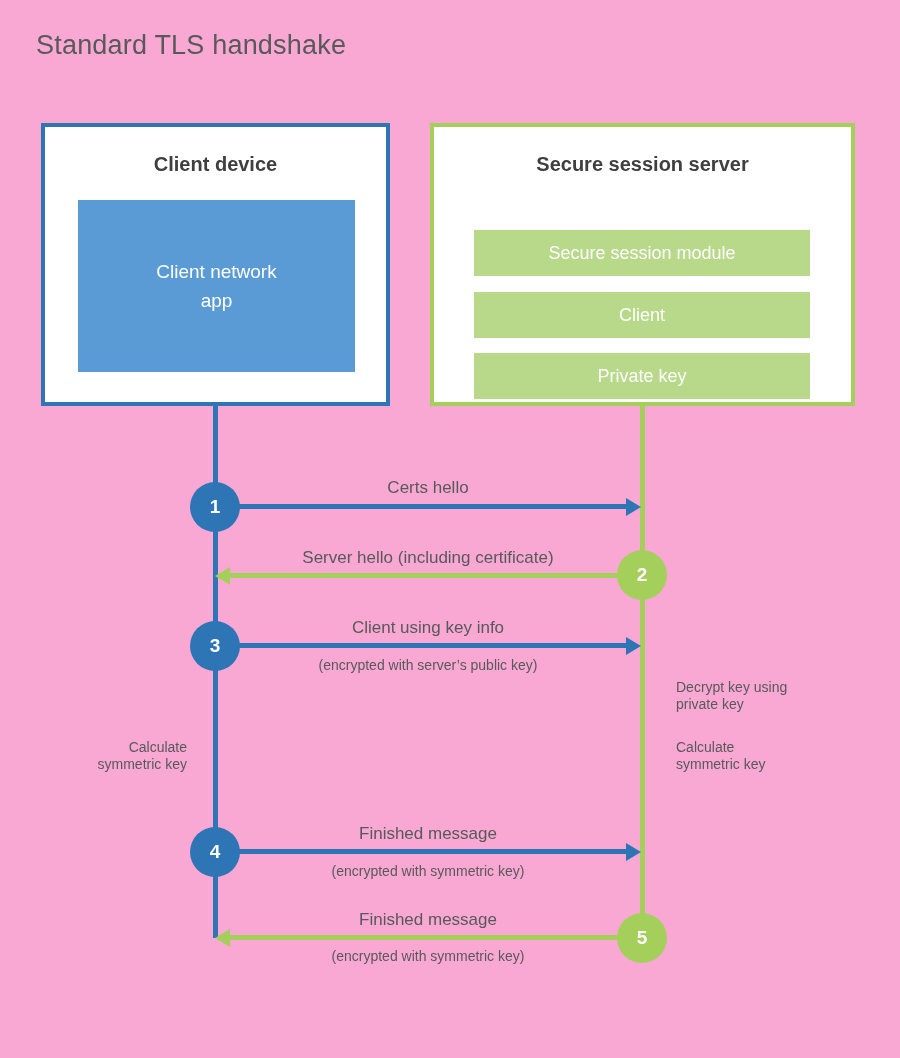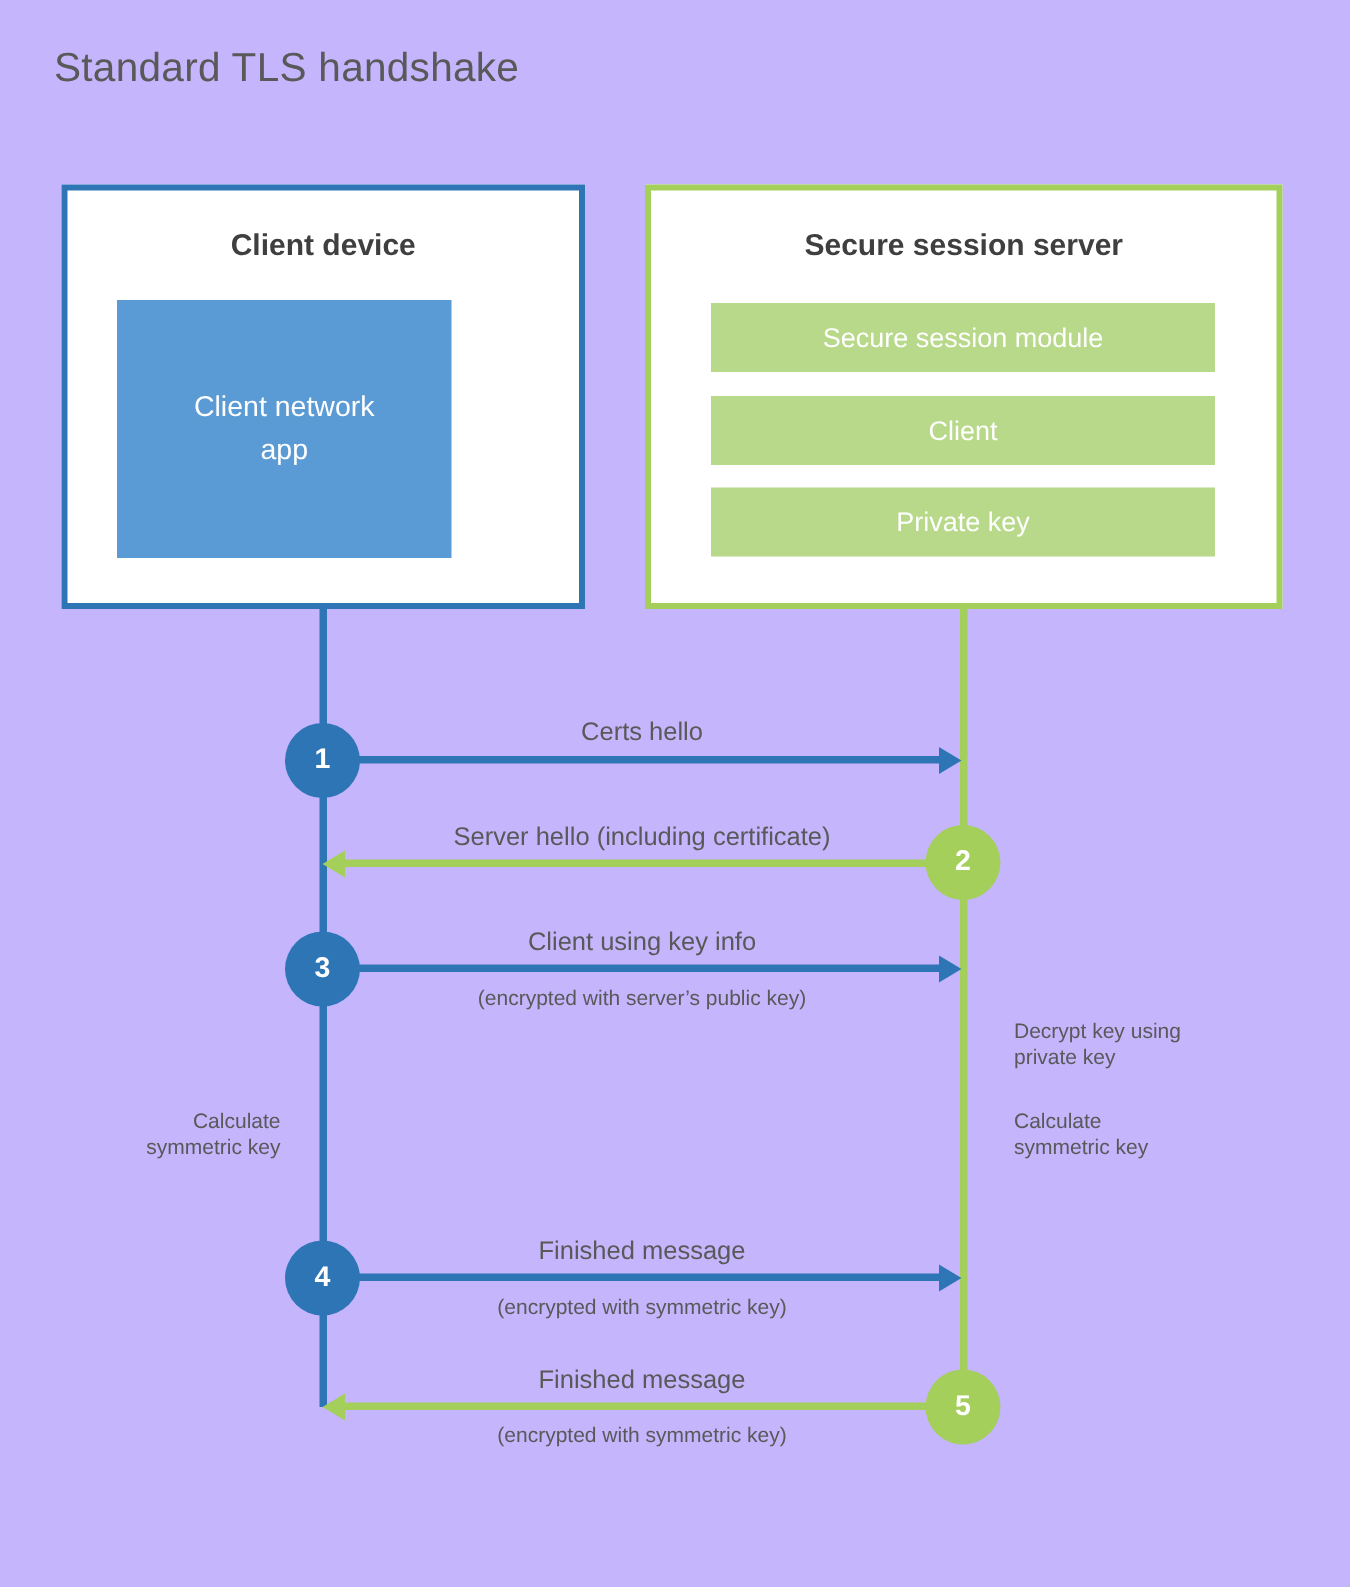--- a/index.html
+++ b/index.html
@@ -10,21 +10,21 @@
     --heading: #3f3f3f;
     --text: #595959;
   }
   * { margin: 0; padding: 0; box-sizing: border-box; }
   html, body { background: #ffffff; }
   body { font-family: "Liberation Sans", "DejaVu Sans", sans-serif; }
   .page {
     position: relative;
     width: 900px;
     height: 1058px;
-    background: #c4b5fd;
+    background: #f9a8d4;
     overflow: hidden;
   }
   .page-title {
     position: absolute;
     left: 36px;
     top: 30px;
     font-size: 27px;
     font-weight: 300;
     color: var(--text);
     letter-spacing: 0.2px;
@@ -42,37 +42,38 @@
   .box-heading {
     margin-top: 26px;
     text-align: center;
     font-size: 20px;
     font-weight: bold;
     color: var(--heading);
   }
   .app-box {
     position: absolute;
     left: 78px; top: 200px;
-    width: 223px; height: 172px;
+    width: 277px; height: 172px;
     background: var(--blue-fill);
     display: flex; align-items: center; justify-content: center;
     text-align: center;
     color: #ffffff;
     font-size: 19px;
     line-height: 1.55;
     white-space: pre-line;
   }
   .module-bar {
     position: absolute;
     left: 474px;
     width: 336px; height: 46px;
     background: var(--green-fill);
     display: flex; align-items: center; justify-content: center;
     color: #ffffff;
     font-size: 18px;
+    margin-top: 28px;
   }
   .bar-1 { top: 202px; }
   .bar-2 { top: 264px; }
   .bar-3 { top: 325px; }
   
   .vline {
     position: absolute;
     top: 405px;
     width: 5px;
     height: 533px;

